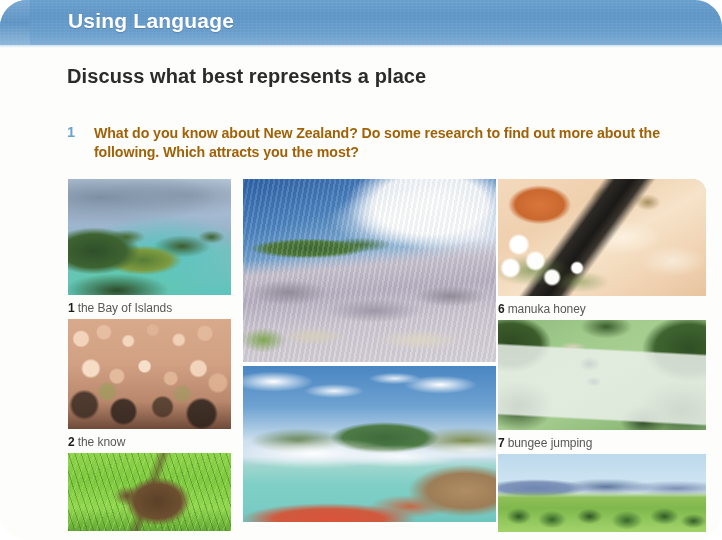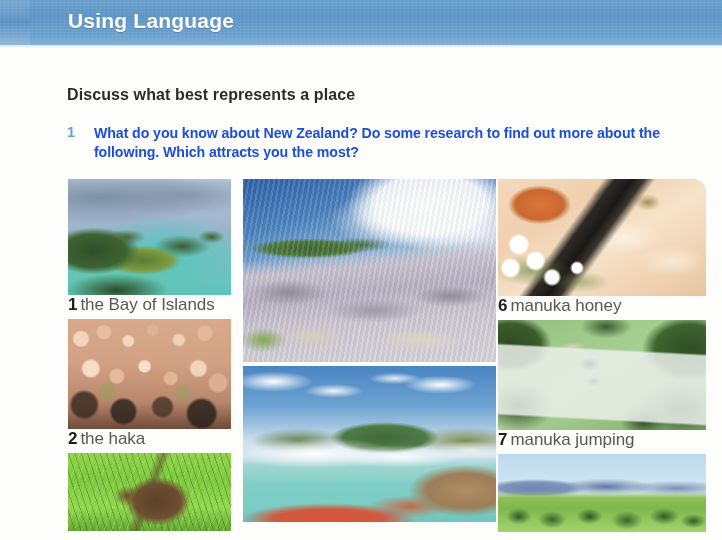--- a/index.html
+++ b/index.html
@@ -7,20 +7,21 @@
     width: 722px; height: 540px;
     background: #ffffff;
     font-family: "Liberation Sans", sans-serif;
     overflow: hidden;
   }
   .page {
     position: relative;
     width: 722px; height: 540px;
     background: #fdfdfc;
     overflow: hidden;
+    border-radius: 27px;
   }
 
   
   .header-band {
     position: absolute; left: 0; top: 0;
     width: 722px; height: 45px;
     background: linear-gradient(180deg,#6aa0ce 0%, #5e95c6 35%, #6b9fcd 75%, #80aed6 100%);
   }
   .header-band::after{
     content:""; position:absolute; left:0; top:0; width:100%; height:100%;
@@ -41,51 +42,51 @@
     text-shadow: 0 1px 1px rgba(0,0,0,.18);
     z-index: 3;
   }
   .header-underline{
     position:absolute; left:0; top:45px; width:722px; height:3px;
     background: linear-gradient(180deg,#cfe0ef,#ffffff);
   }
 
   
   .section-heading {
-    position: absolute; left: 67px; top: 86px;
-    font-size: 16px; font-weight: bold; color: #2b2b2b;
+    position: absolute; left: 67px; top: 65px;
+    font-size: 20px; font-weight: bold; color: #2b2b2b;
     letter-spacing: .1px;
   }
   .task {
     position: absolute; left: 67px; top: 124px; width: 610px;
   }
   .task-num {
     position: absolute; left: 0; top: 0;
     font-size: 14.5px; font-weight: bold; color: #6ba4c9;
   }
   .task-text {
     position: absolute; left: 27px; top: 0; width: 583px;
-    font-size: 14.2px; line-height: 19px; color: #1d4ed8; font-weight: bold;
+    font-size: 14.2px; line-height: 19px; color: #a16207; font-weight: bold;
     letter-spacing: -.1px;
   }
 
   
   .col { position: absolute; }
   .col-left   { left: 68px;  top: 179px; width: 163px; }
   .col-mid    { left: 243px; top: 179px; width: 253px; }
   .col-right  { left: 498px; top: 179px; width: 208px; }
 
   .fig { position: relative; margin-bottom: 4px; }
   .photo {
     position: relative; width: 100%; overflow: hidden;
     background: #cfcfcf;
   }
   .photo > .layer { position: absolute; left: 0; top: 0; width: 100%; height: 100%; }
   .cap {
-    font-size: 17px; color: #585858; white-space: nowrap;
+    font-size: 12px; color: #585858; padding-top: 6px; white-space: nowrap;
     letter-spacing: -.05px;
   }
   .cap b { color: #1d1d1d; font-weight: bold; padding-right: 3px; }
 
   
   .p-bay    { height: 116px; }
   .p-haka   { height: 110px; }
   .p-kiwi   { height: 78px;  }
   .p-geyser { height: 183px; }
   .p-lake   { height: 156px; }
@@ -271,21 +272,21 @@
         <b>1</b><span>the Bay of Islands</span>
       </div>
     </div>
 
     <div class="fig">
       <div class="photo p-haka grain">
         <div class="layer haka-base"></div>
         <div class="layer haka-dots"></div>
       </div>
       <div class="cap">
-        <b>2</b><span>the haka</span>
+        <b>2</b><span>the know</span>
       </div>
     </div>
 
     <div class="fig">
       <div class="photo p-kiwi grain">
         <div class="layer kiwi-grass"></div>
         <div class="layer kiwi-blades"></div>
         <div class="layer kiwi-bird"></div>
       </div>
     </div>
@@ -331,21 +332,21 @@
       </div>
     </div>
 
     <div class="fig">
       <div class="photo p-bungee grain">
         <div class="layer bg-water"></div>
         <div class="layer bg-bush"></div>
         <div class="layer bg-jump"></div>
       </div>
       <div class="cap">
-        <b>7</b><span>manuka jumping</span>
+        <b>7</b><span>bungee jumping</span>
       </div>
     </div>
 
     <div class="fig">
       <div class="photo p-hills grain">
         <div class="layer hl-sky"></div>
         <div class="layer hl-mtn"></div>
         <div class="layer hl-green"></div>
         <div class="layer hl-trees"></div>
       </div>

